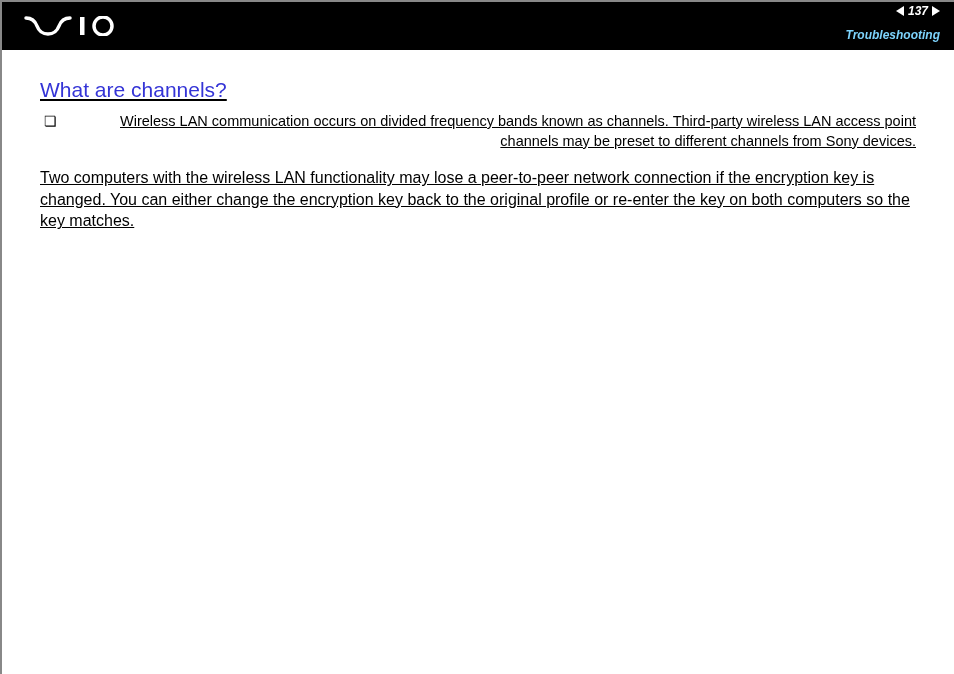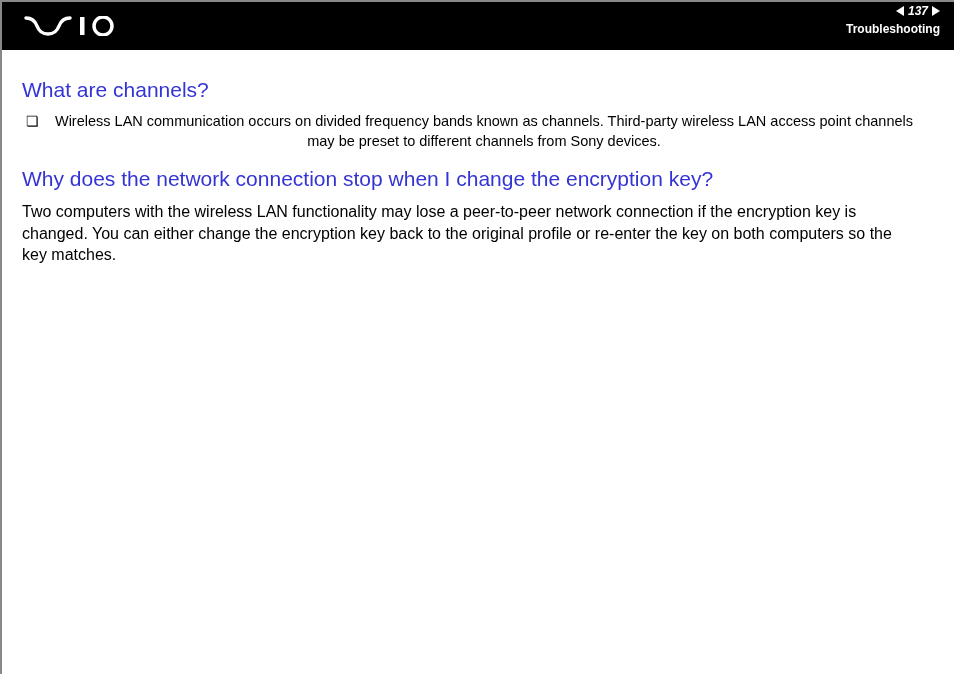--- a/index.html
+++ b/index.html
@@ -48,46 +48,48 @@
   }
   .tri-left {
     border-right: 8px solid #fff;
   }
   .tri-right {
     border-left: 8px solid #fff;
   }
   .section-label {
     position: absolute;
     right: 14px;
-    bottom: 14px;
-    color: #ffffff;
+    bottom: 8px;
+    color: #7dd3fc;
     font-size: 12px;
     font-weight: bold;
+    font-style: italic;
   }
   .content {
-    padding: 28px 38px 20px 20px;
+    padding: 28px 38px 20px 38px;
+    text-decoration: underline;
   }
   h2.q {
     color: #3434d6;
     font-weight: normal;
     font-size: 21px;
     margin: 0 0 10px 0;
   }
   ul.bullets {
     list-style: none;
     padding: 0 0 0 4px;
     margin: 0 0 16px 0;
   }
   ul.bullets li {
     position: relative;
     padding-left: 26px;
     font-size: 14.5px;
     line-height: 1.35;
     margin-bottom: 10px;
-    text-align: center;
+    text-align: right;
   }
   ul.bullets li::before {
     content: "❏";
     position: absolute;
     left: 0;
     top: 0;
     font-size: 14px;
   }
   p.body {
     font-size: 16px;
@@ -113,15 +115,14 @@
   </div>
   <div class="section-label">Troubleshooting</div>
 </div>
 
 <div class="content">
   <h2 class="q">What are channels?</h2>
   <ul class="bullets">
     <li>Wireless LAN communication occurs on divided frequency bands known as channels. Third-party wireless LAN access point channels may be preset to different channels from Sony devices.</li>
   </ul>
 
-  <h2 class="q">Why does the network connection stop when I change the encryption key?</h2>
   <p class="body">Two computers with the wireless LAN functionality may lose a peer-to-peer network connection if the encryption key is changed. You can either change the encryption key back to the original profile or re-enter the key on both computers so the key matches.</p>
 </div>
 
 </body></html>

